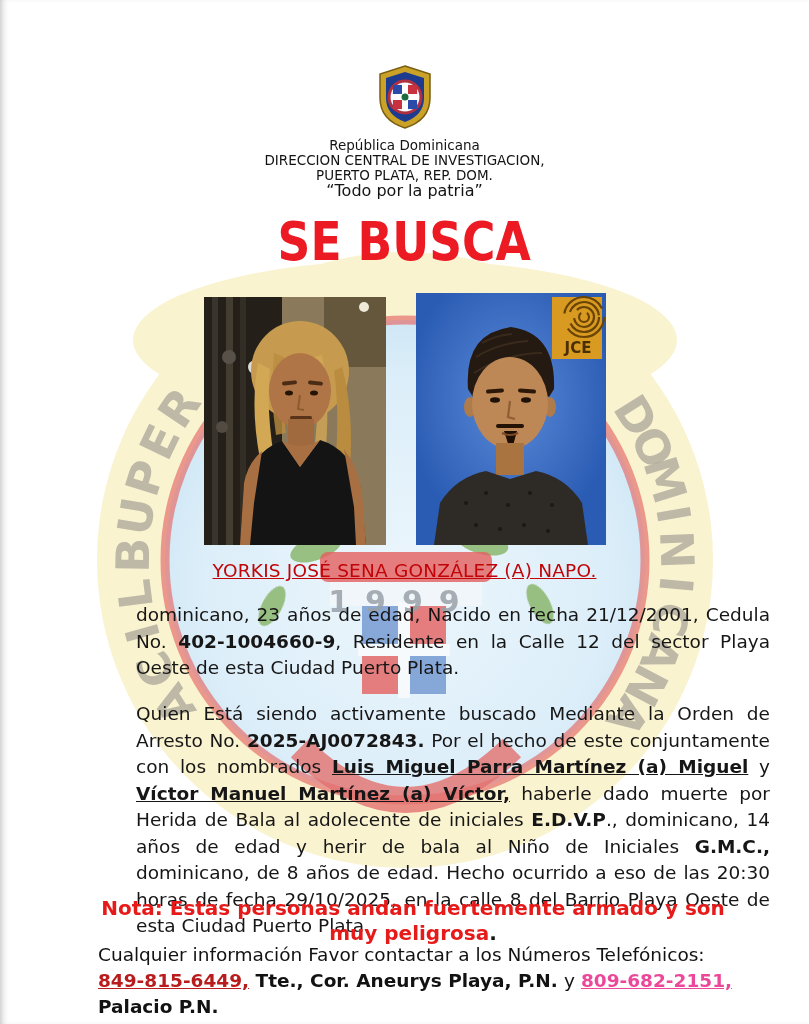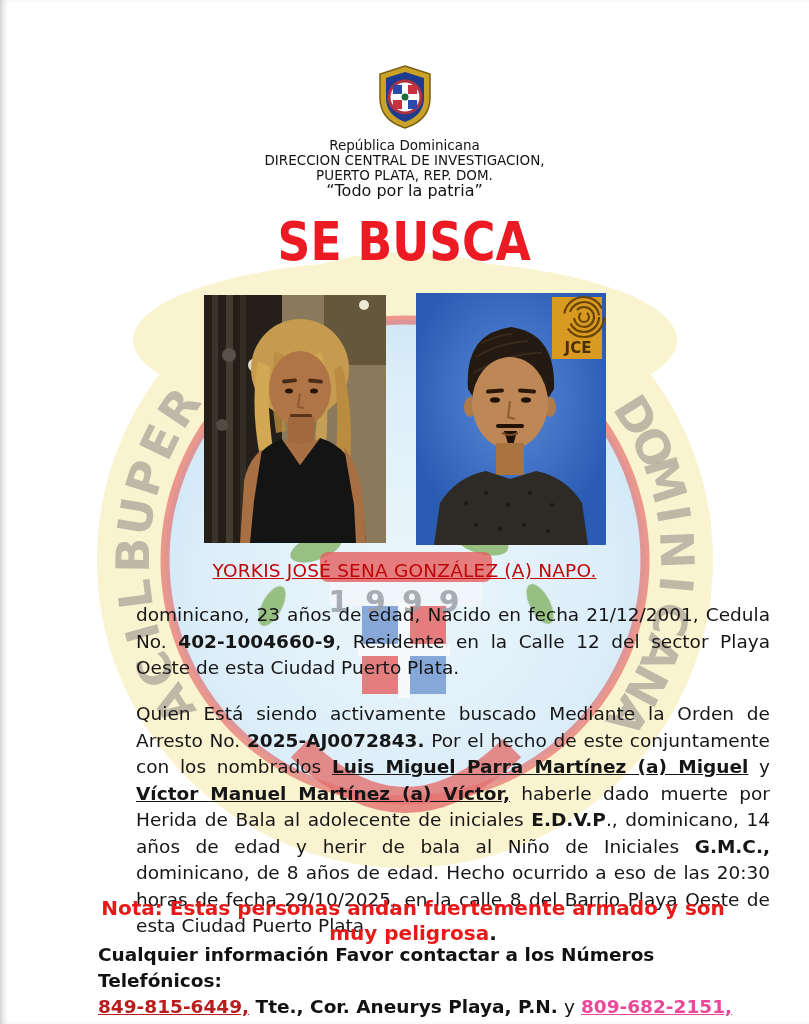--- a/index.html
+++ b/index.html
@@ -21,42 +21,42 @@
   .letterhead{position:absolute;top:138px;left:0;width:809px;text-align:center;color:#131313;}
   .letterhead div{font-size:13.5px;line-height:15px;}
   .letterhead .motto{font-size:16px;}
 
   .title{
     position:absolute;top:212px;left:0;width:809px;text-align:center;
     font-weight:bold;font-size:53px;line-height:60px;color:var(--title_red,#EC1B23);
   }
   .title span{display:inline-block;transform:scaleX(.86);letter-spacing:0px;}
 
-  .photos{position:absolute;top:293px;left:0;width:809px;display:flex;justify-content:center;align-items:center;gap:30px;}
+  .photos{position:absolute;top:293px;left:0;width:809px;display:flex;justify-content:center;align-items:flex-end;gap:30px;}
   .photo{display:block;}
 
   .suspect-name{
     position:absolute;top:560px;left:0;width:809px;text-align:center;
     font-weight:normal;font-size:18.5px;color:var(--name_red,#C00407);
     text-decoration:underline;letter-spacing:.2px;
   }
   .para{
     position:absolute;left:88px;width:634px;
     font-size:18.5px;line-height:26.5px;color:var(--body_text,#161616);
     text-align:justify;
     margin-left:48px;
   }
   .p1{top:602px;}
   .p2{top:701px;}
   .nota{
     position:absolute;left:88px;width:650px;top:896px;
     font-size:20px;line-height:25px;text-align:center;
   }
   .contact{position:absolute;left:98px;width:660px;top:942px;font-size:18.5px;line-height:26px;color:#121212;}
-  .contact .head{font-weight:bold;}
+  .contact .head{font-weight:normal;}
   .b{font-weight:bold;}
   .u{text-decoration:underline;}
   .jce-text{font-weight:bold;font-size:15px;fill:#4A2F05;text-anchor:middle;font-family:"DejaVu Sans",sans-serif;}
 </style>
 </head>
 <body>
 
 <div class="page">
 
   <svg class="watermark" width="809" height="1024" viewBox="0 0 809 1024">

